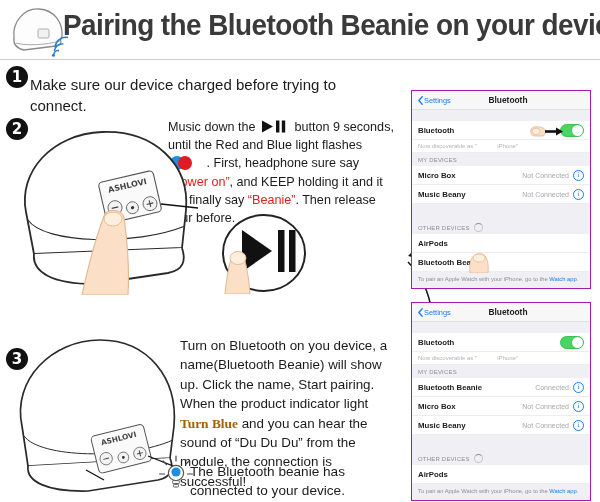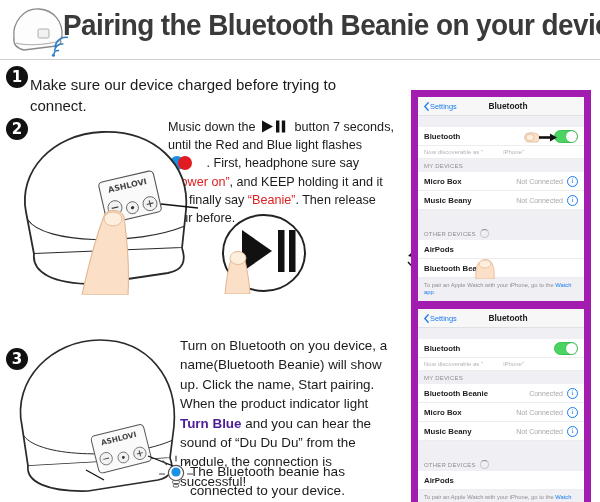--- a/index.html
+++ b/index.html
@@ -30,21 +30,21 @@
   .badge2{left:6px;top:118px;}
   .badge3{left:6px;top:348px;}
 
   
   .txt{position:absolute;font-family:"Liberation Sans",sans-serif;color:#1b1b1b;}
   .s1{left:30px;top:48px;width:345px;font-size:15px;line-height:21px;margin-top:26px;}
   .s2{left:168px;top:118px;width:230px;font-size:12.6px;line-height:18.2px;}
   .s3{left:180px;top:336px;width:220px;font-size:13.4px;line-height:19.4px;}
   .s4{left:190px;top:462px;width:215px;font-size:13.6px;line-height:19px;}
   .red{color:#e02020;}
-  .redb{color:#4c1d95;font-weight:bold;}
+  .redb{color:#a16207;font-weight:bold;font-family:Liberation Serif, serif;}
 
   
   .ppwrap{display:inline-block;vertical-align:-2px;margin:0 3px;}
   .ppwrap svg{display:block;}
 
   
   .dots{display:inline-block;position:relative;width:31px;height:14px;vertical-align:-3px;margin:0 2px;}
   .dots i{position:absolute;top:0;width:14px;height:14px;border-radius:50%;display:block;}
   .dots .b{left:0;background:#1b8fe0;}
   .dots .r{left:8px;background:#e11b22;}
@@ -54,21 +54,21 @@
   .beanie-top{left:18px;top:120px;width:180px;height:175px;}
   .beanie-bot{left:8px;top:330px;width:175px;height:170px;}
   .pp-circle{left:208px;top:212px;width:112px;height:82px;}
   .led-icon{left:158px;top:455px;width:36px;height:36px;}
   .arrows{left:330px;top:140px;width:110px;height:230px;}
 
   
   .phone{
     position:absolute;width:180px;background:#ffffff;
     font-family:"Liberation Sans",sans-serif;
-    border:7px solid #a21caf;box-sizing:border-box;
+    border:1px solid #a21caf;box-sizing:border-box;
   }
   .phone1{left:411px;top:90px;}
   .phone2{left:411px;top:302px;}
 
   .navbar{
     height:19px;background:#f7f7f8;display:flex;align-items:center;
     padding:0 6px;box-sizing:border-box;border-bottom:1px solid #e1e1e3;position:relative;
   }
   .back{display:flex;align-items:center;color:#1a7cf0;font-size:7.4px;}
   .back svg{margin-right:1px;}
@@ -153,21 +153,21 @@
   <div class="badge badge2">2</div>
   <div class="txt s2">
     <span>Music down the</span>
     <span class="ppwrap">
       <svg width="26" height="13" viewBox="0 0 26 13">
         <polygon points="0,0.5 0,12.5 11,6.5" fill="#111"></polygon>
         <rect x="14" y="0.5" width="3.4" height="12" fill="#111"></rect>
         <rect x="19.8" y="0.5" width="3.4" height="12" fill="#111"></rect>
       </svg>
     </span>
-    <span>button  7 seconds, until the Red and Blue light flashes</span>
+    <span>button  9 seconds, until the Red and Blue light flashes</span>
     <span class="dots"><i class="b"></i><i class="r"></i></span>
     <span>. First, headphone sure say</span>
     <span class="red">“Power on”</span><span>, and KEEP holding it and it will finally say</span>
     <span class="red">“Beanie”</span><span>. Then release your before.</span>
   </div>
 
   <div class="ill beanie-top">
     <svg viewBox="0 0 180 175" width="180" height="175">
       <path d="M8 92 C0 52 34 14 84 12 C136 10 172 44 168 90 L164 128 L16 134 Z" fill="#fff" stroke="#2a2a2a" stroke-width="1.8"></path>
       <path d="M16 134 C14 152 34 164 76 164 L150 153 C166 150 168 140 164 128" fill="#fff" stroke="#2a2a2a" stroke-width="1.8"></path>

